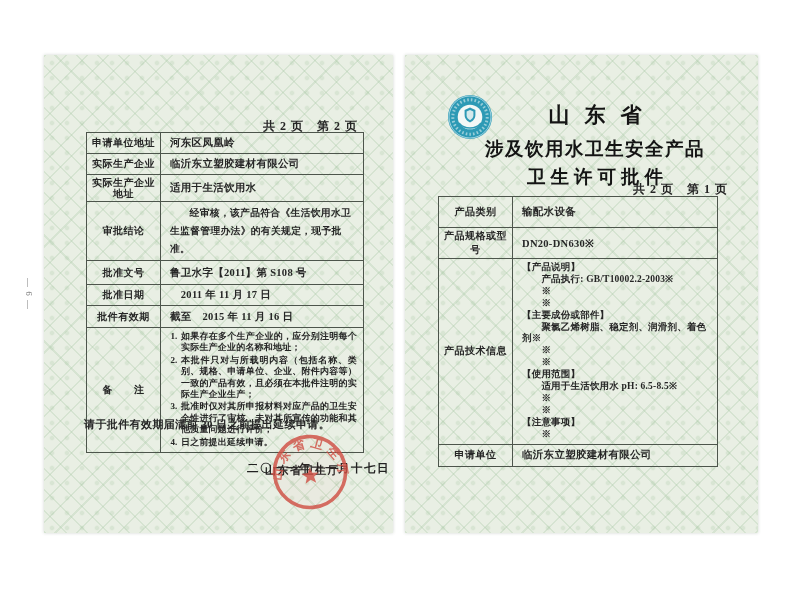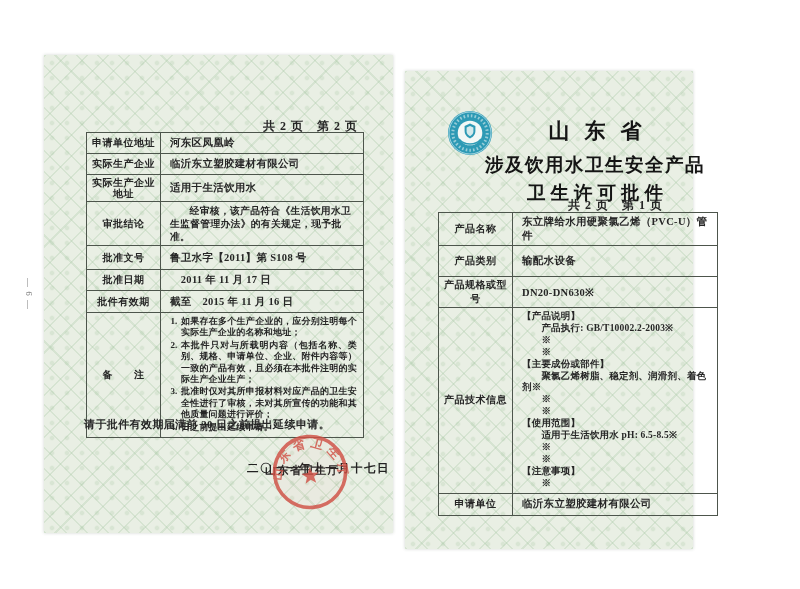--- a/index.html
+++ b/index.html
@@ -11,21 +11,21 @@
     position:absolute;top:55px;height:478px;
     background-color:#e9efe4;
     background-image:
       repeating-linear-gradient(45deg, rgba(165,198,162,0.28) 0 1.5px, transparent 1.5px 15px),
       repeating-linear-gradient(135deg, rgba(165,198,162,0.28) 0 1.5px, transparent 1.5px 15px),
       radial-gradient(circle at 8px 8px, rgba(165,198,162,0.25) 1.5px, transparent 3px);
     background-size:auto,auto,15px 15px;
     box-shadow:0 0 3px rgba(70,90,70,0.25);
   }
   .page-left{left:44px;width:349px;}
-  .page-right{left:405px;width:288px;margin-top:16px;}
+  .page-right{left:405px;width:353px;}
   .abs{position:absolute;}
 
   .margin-page-num{
     position:absolute;left:12px;top:289px;width:34px;text-align:center;
     transform:rotate(90deg);font-size:9px;color:#6a6a6a;letter-spacing:1px;
     font-family:"Liberation Serif","DejaVu Serif",serif;
   }
 
   .pg-indicator{
     position:absolute;font-size:12px;font-weight:bold;letter-spacing:1px;color:#262626;
@@ -40,21 +40,21 @@
     background:transparent;overflow:hidden;
   }
   td.lbl{
     text-align:center;font-size:10px;letter-spacing:0.5px;
     white-space:pre-line;padding:1px 2px;
   }
   td.val{
     font-size:10.5px;padding:2px 4px 2px 9px;letter-spacing:0.3px;
     white-space:pre-line;
   }
-  td.val.indent{ text-indent:2em; font-size:9.8px; line-height:13px; padding-right:7px;}
+  td.val.indent{ text-indent:2em; font-size:9.8px; line-height:18px; padding-right:7px;}
   td.val.tech{
     font-size:9.5px;line-height:11.9px;white-space:pre-line;
     padding:3px 6px 3px 9px;vertical-align:top;letter-spacing:0.2px;
   }
   td.remarks-cell{padding:3px 6px 3px 4px;vertical-align:middle;}
   ol.remarks{
     margin:0;padding:0 0 0 15px;font-size:9px;line-height:11.4px;
     letter-spacing:0.2px;text-align:justify;
   }
   ol.remarks li{margin:0 0 1px 0;padding-left:1px;}
@@ -162,24 +162,20 @@
   </div>
 
   <div class="pg-indicator" style="top:126px;right:30px;">共 2 页　第 1 页</div>
 
   <table class="doc" style="left:33px;top:141px;width:279px;">
     <colgroup>
         <col style="width:74px;">
         <col style="width:205px;">
       </colgroup>
     <tbody>
-        <tr style="height:28px;">
-      <td class="lbl">产品名称</td>
-      <td class="val">东立牌给水用硬聚氯乙烯（PVC-U）管件</td>
-    </tr>
     <tr style="height:31px;">
       <td class="lbl">产品类别</td>
       <td class="val">输配水设备</td>
     </tr>
     <tr style="height:31px;">
       <td class="lbl">产品规格或型号</td>
       <td class="val">DN20-DN630※</td>
     </tr>
     <tr>
       <td class="lbl">产品技术信息</td>

